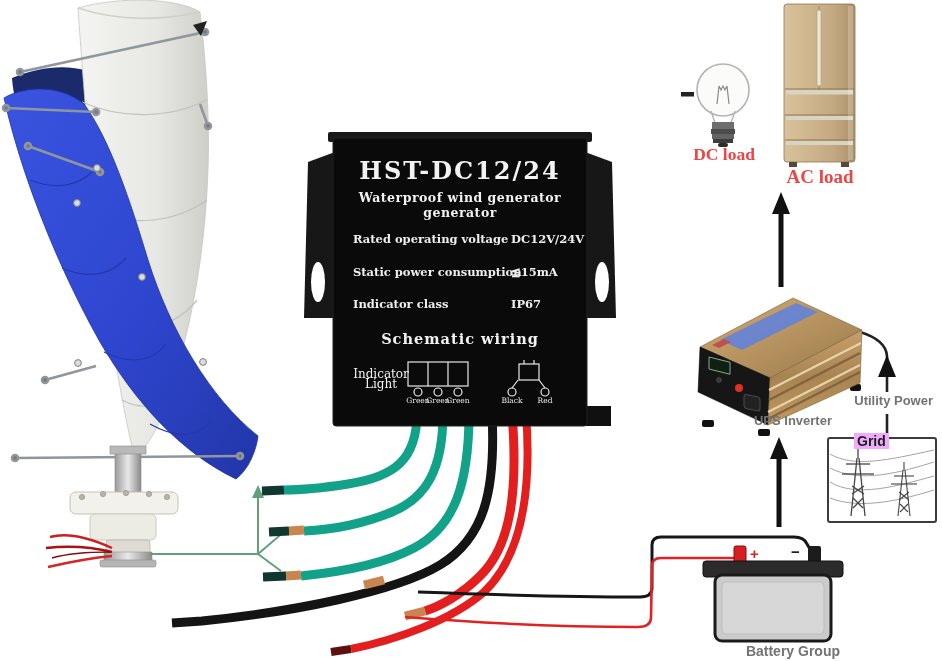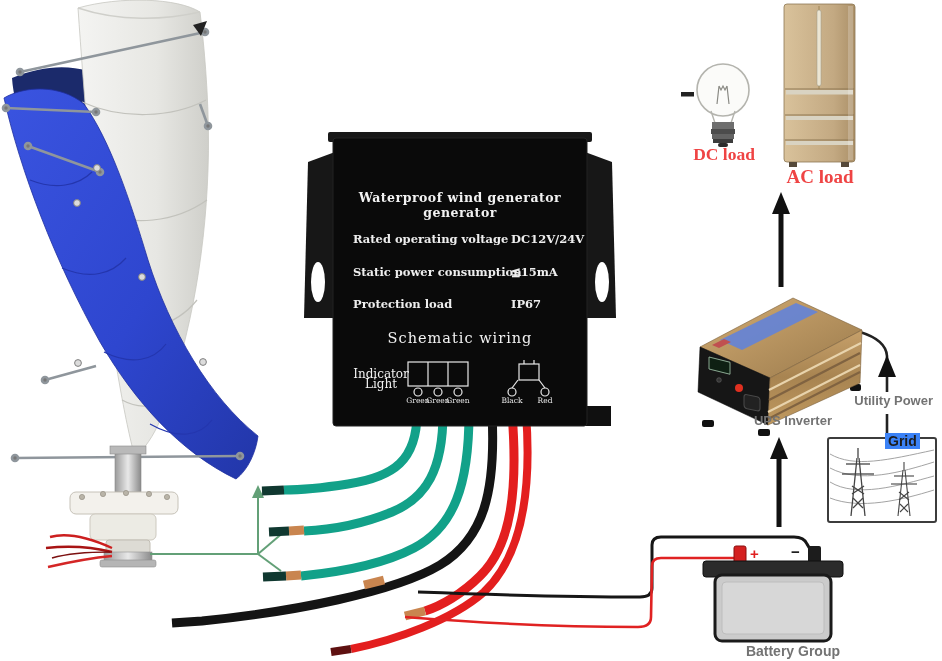--- a/index.html
+++ b/index.html
@@ -9,32 +9,32 @@
   svg{display:block;}
   
   #controller{left:298px;top:130px;width:324px;height:300px;}
   .ctext{position:absolute;color:#f2f2f2;font-family:"DejaVu Serif",serif;text-align:center;}
   .ctitle{left:35px;top:26px;width:254px;font-size:24px;font-weight:bold;letter-spacing:2px;}
   .csub{left:35px;top:60px;width:254px;font-size:12.5px;font-weight:bold;letter-spacing:.5px;}
   .crow{position:absolute;width:254px;left:35px;font-size:11.5px;font-weight:bold;color:#eee;
         font-family:"DejaVu Serif",serif;}
   .crow .lab{position:absolute;left:20px;}
   .crow .val{position:absolute;left:178px;}
-  .cschem{left:35px;top:200px;width:254px;font-size:14.5px;font-weight:normal;letter-spacing:1px;}
+  .cschem{left:35px;top:200px;width:254px;font-size:14.5px;font-weight:bold;letter-spacing:1px;}
   .cind{left:55px;top:240px;width:56px;font-size:12px;line-height:9.5px;}
   .term{position:absolute;top:266px;font-size:7.5px;color:#e8e8e8;text-align:center;
         font-family:"DejaVu Serif",serif;}
   
   .blabel{font-weight:bold;color:#737373;text-align:right;font-size:13px;}
   .serifl{font-family:"Liberation Serif",serif;font-weight:bold;color:#ef4444;text-align:center;}
   #dc-load-label{left:672px;top:144px;width:104px;font-size:17.5px;}
   #ac-load-label{left:780px;top:166px;width:80px;font-size:19px;}
   #inverter-label{left:718px;top:413px;width:114px;}
   #utility-label{left:843px;top:393px;width:90px;}
-  #grid-label{left:885px;top:433px;padding:0 3px;background:#3b82f6;font-weight:bold;
+  #grid-label{left:854px;top:433px;padding:0 3px;background:#f0abfc;font-weight:bold;
               font-size:14px;color:#1c1c1c;}
   #battery-label{left:708px;top:643px;width:132px;font-size:14px;}
 </style>
 </head>
 <body>
 
 <div id="canvas">
 
   <svg class="abs" style="left:0;top:0" width="270" height="580" viewBox="0 0 270 580">
     <defs>
@@ -201,31 +201,32 @@
       <g stroke="#e8e8e8" stroke-width="1.2" fill="none">
         <circle cx="214" cy="262" r="4"></circle>
         <circle cx="247" cy="262" r="4"></circle>
         <line x1="214" y1="258" x2="220" y2="250"></line>
         <line x1="247" y1="258" x2="241" y2="250"></line>
         <rect x="221" y="234" width="20" height="16"></rect>
         <line x1="226" y1="234" x2="226" y2="230"></line>
         <line x1="236" y1="234" x2="236" y2="230"></line>
       </g>
     </svg>
+    <div class="ctext ctitle">HST-DC12/24</div>
     <div class="ctext csub">Waterproof wind generator generator</div>
     <div class="crow" style="top:102px">
       <span class="lab">Rated operating voltage</span>
       <span class="val">DC12V/24V</span>
     </div>
     <div class="crow" style="top:135px">
       <span class="lab">Static power consumption</span>
       <span class="val">≦15mA</span>
     </div>
     <div class="crow" style="top:167px">
-      <span class="lab">Protection load</span>
+      <span class="lab">Indicator class</span>
       <span class="val">IP67</span>
     </div>
     <div class="ctext cschem">Schematic wiring</div>
     <div class="ctext cind">
       <span>Indicator</span><br>
       <span>Light</span>
     </div>
     <div class="term" style="left:108px;width:24px">Green</div>
     <div class="term" style="left:128px;width:24px">Green</div>
     <div class="term" style="left:148px;width:24px">Green</div>

